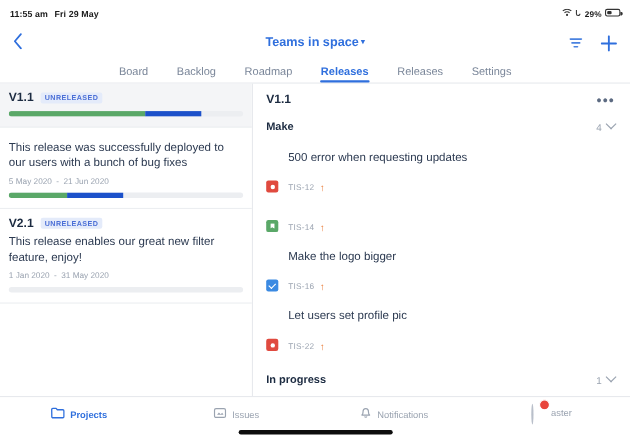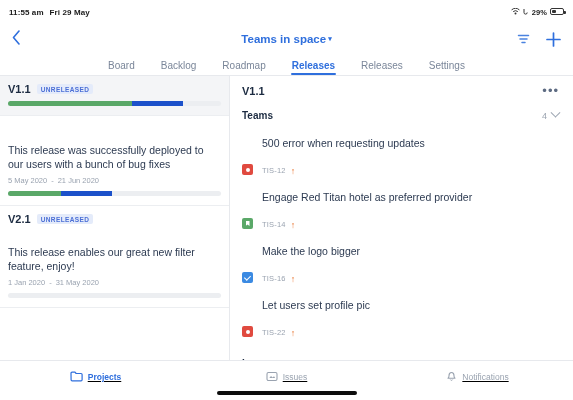--- a/index.html
+++ b/index.html
@@ -57,21 +57,21 @@
 
   
   .rel-card { padding:7px 8px 9px 8px; border-bottom:1px solid #eceef1; cursor:pointer; }
   .rel-card.selected { background:#f4f5f7; }
   .rel-head { display:flex; align-items:center; gap:6px; }
   .rel-name { font-size:11px; font-weight:700; color:#1c2b41; }
   .badge-unreleased {
     font-size:6.5px; font-weight:700; letter-spacing:.4px; color:#4b6fd6;
     background:#e4ebfa; border-radius:2px; padding:2px 4px 1.5px 4px;
   }
-  .rel-desc { font-size:10.5px; color:#2c3a51; line-height:14px; margin-top:20px; }
+  .rel-desc { font-size:10.5px; color:#2c3a51; line-height:14px; margin-top:4px; }
   .rel-dates { font-size:7.5px; color:#9aa3b0; margin-top:5px; }
   .rel-dates .dash { margin:0 4px; }
   .bar { margin-top:6px; height:5px; border-radius:3px; background:#eceef1; display:flex; overflow:hidden; }
   .bar .seg-green { background:#5aa868; }
   .bar .seg-blue { background:#1c51ca; }
 
   
   .rp-head { display:flex; align-items:center; padding:9px 14px 4px 12px; }
   .rp-title { font-size:11px; font-weight:700; color:#1c2b41; }
   .rp-more { margin-left:auto; color:#5d6b82; font-size:13px; letter-spacing:1px; line-height:8px; cursor:pointer; }
@@ -102,21 +102,21 @@
   .iprio { color:#e8732c; font-size:9px; line-height:8px; }
   .badge-status {
     font-size:6.5px; font-weight:700; letter-spacing:.3px; color:#3b63c4;
     background:#e2eafb; border-radius:2px; padding:2px 4px 1.5px 4px;
   }
 
   
   .tabbar {
     position:absolute; bottom:0; left:0; right:0; height:40px;
     border-top:1px solid #e7e9ed; background:#fff;
-    display:flex; align-items:flex-start; padding-top:7px;text-decoration:underline;
+    display:flex; align-items:flex-start; padding-top:7px;
   }
   .tb-item { flex:1; display:flex; align-items:center; justify-content:center; gap:5px; cursor:pointer; }
   .tb-label { font-size:8.5px; color:#9aa3b0; }
   .tb-item.active .tb-label { color:#2f6fdd; font-weight:600; }
   .avatar-wrap { position:relative; width:13px; height:13px; }
   .avatar {
     width:13px;height:13px;border-radius:50%;
     background:linear-gradient(#c9a88a 0 55%, #3c4a63 55% 100%);
     border:1px solid #b9bfca;
   }
@@ -237,42 +237,41 @@
     </div>
 
     <div class="right-pane">
 
       <div class="rp-head">
         <span class="rp-title">V1.1</span>
         <span class="rp-more">•••</span>
       </div>
 
       <div class="sect-head">
-        <span class="sect-title">Teams</span>
+        <span class="sect-title">Make</span>
         <span class="sect-right">
           <span>4</span>
           <span class="chev"></span>
         </span>
       </div>
 
       <div class="issue">
         <span class="itype bug"></span>
         <span class="ibody">
           <span class="isummary">500 error when requesting updates</span>
           <span class="imeta">
             <span class="ikey">TIS-12</span>
             <span class="iprio">↑</span>
           </span>
         </span>
       </div>
 
       <div class="issue">
         <span class="itype story"></span>
         <span class="ibody">
-          <span class="isummary">Engage Red Titan hotel as preferred provider</span>
           <span class="imeta">
             <span class="ikey">TIS-14</span>
             <span class="iprio">↑</span>
           </span>
         </span>
       </div>
 
       <div class="issue">
         <span class="itype task"></span>
         <span class="ibody">
@@ -342,16 +341,23 @@
     </div>
     <div class="tb-item">
       <span>
         <svg width="11" height="12" viewBox="0 0 11 12">
             <path d="M2 8.3 c0 0 1-.7 1-2.6 c0-2 1.1-3.2 2.5-3.2 s2.5 1.2 2.5 3.2 c0 1.9 1 2.6 1 2.6 z" fill="none" stroke="#9aa3b0" stroke-width="1.1" stroke-linejoin="round"></path>
             <path d="M4.4 9.6 a1.2 1.2 0 0 0 2.2 0" fill="none" stroke="#9aa3b0" stroke-width="1"></path>
           </svg>
       </span>
       <span class="tb-label">Notifications</span>
     </div>
+    <div class="tb-item">
+      <span class="avatar-wrap">
+        <span class="avatar"></span>
+        <span class="badge-dot"></span>
+      </span>
+      <span class="tb-label">aster</span>
+    </div>
     <div class="home-ind"></div>
   </div>
 
 </div>
 
 </body></html>

